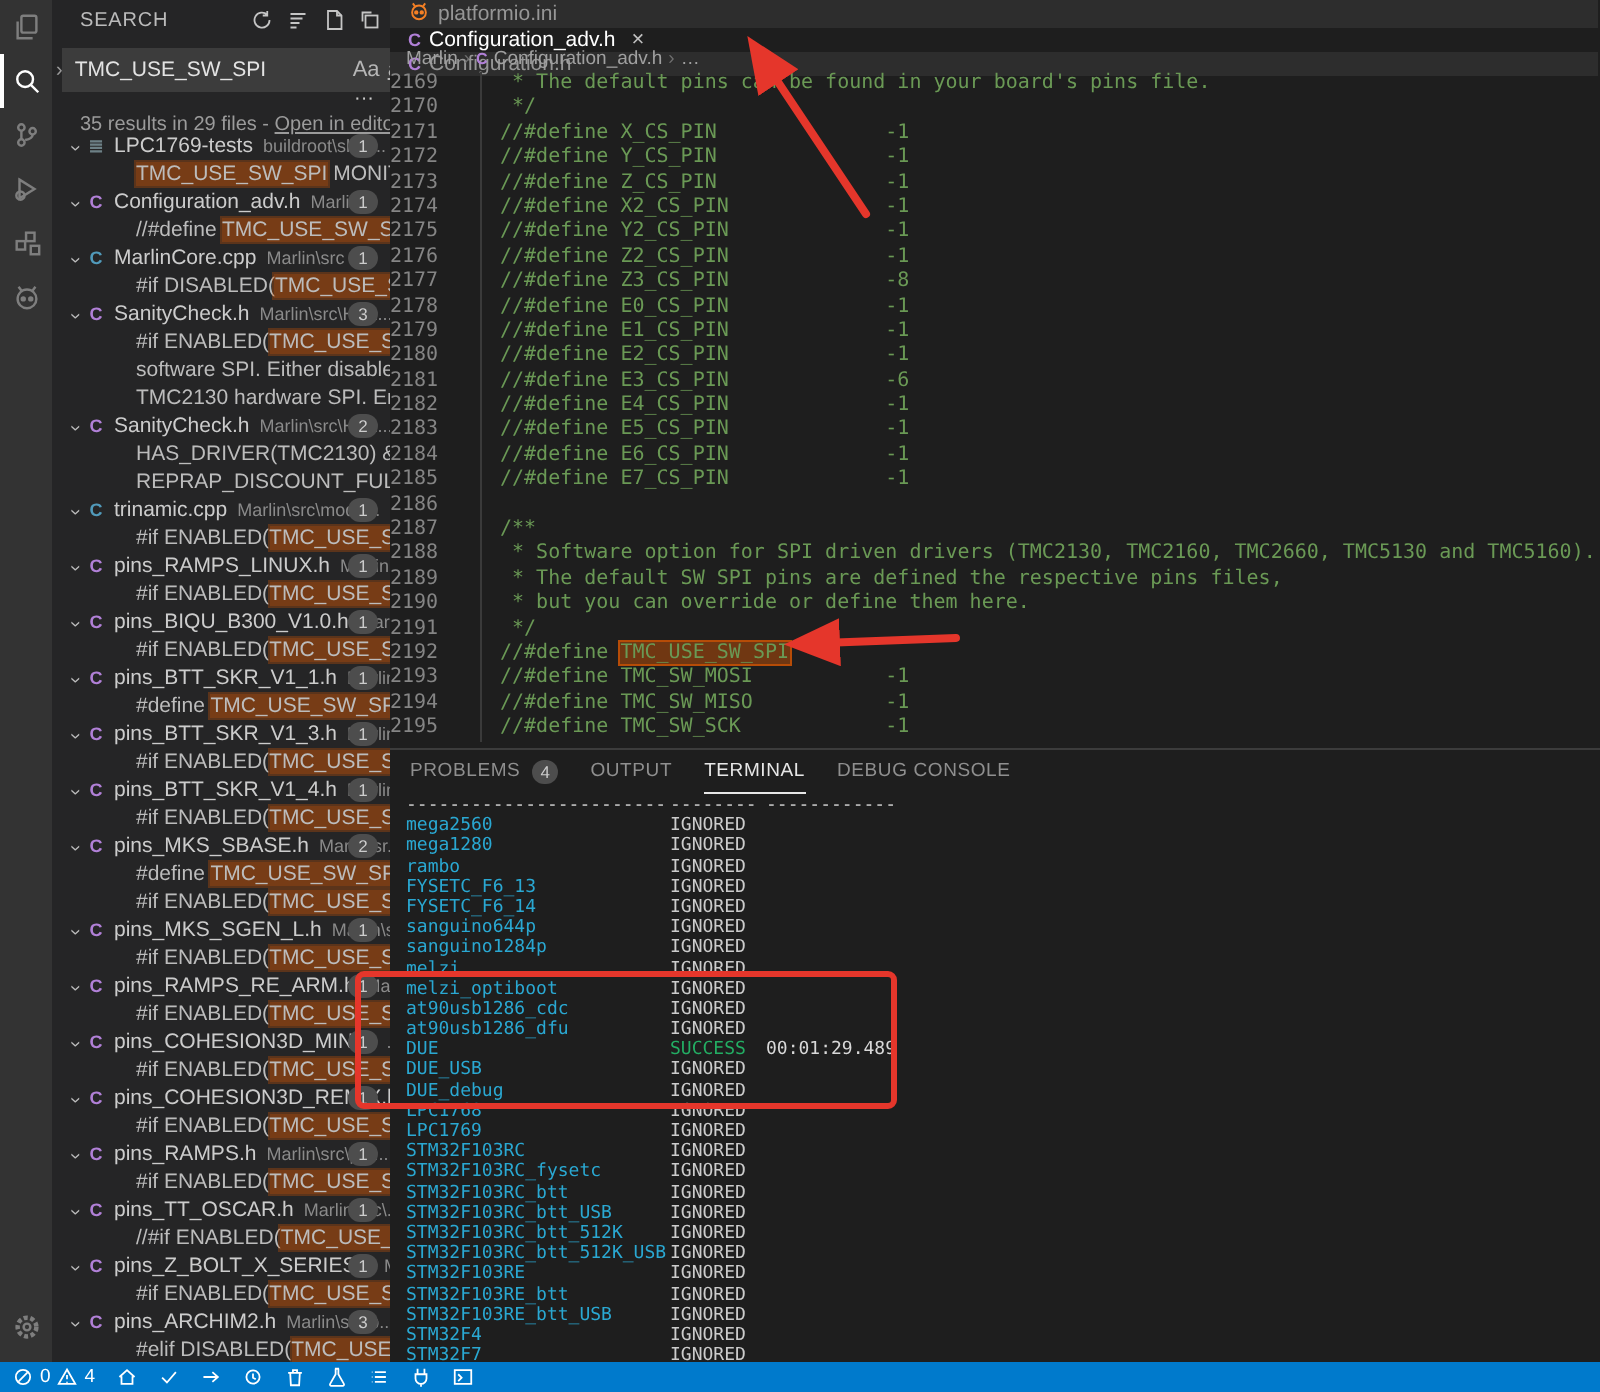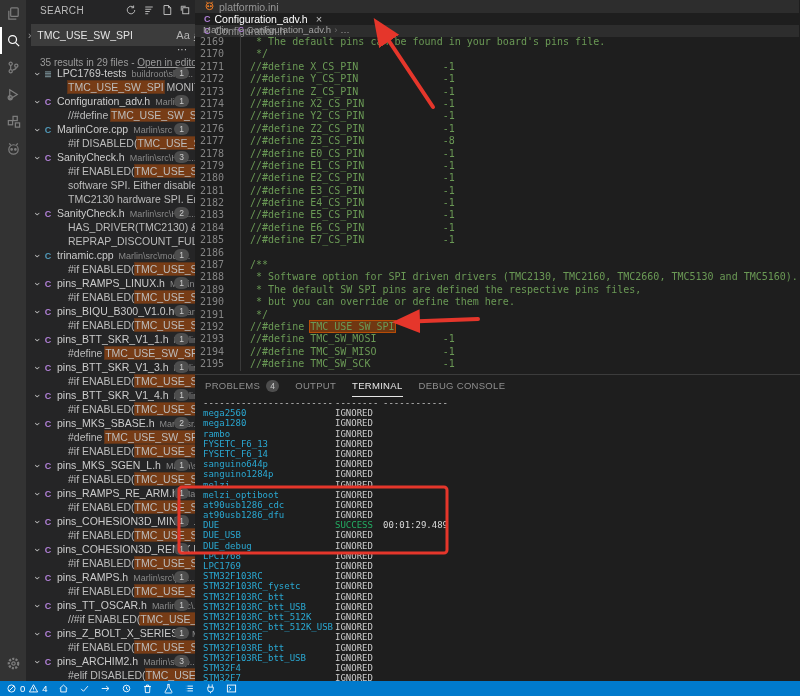--- a/index.html
+++ b/index.html
@@ -53,21 +53,21 @@
        font-size:10.5px;border-right:1px solid #1e1e1e;cursor:pointer;white-space:nowrap;}
   .tab.active{background:#1e1e1e;color:#ffffff;}
   .tab .cicon{font-size:9px;font-weight:bold;color:#b180d7;}
   .tab .close{margin-left:4px;color:#c0c0c0;font-size:11px;cursor:pointer;}
   .pio-icon svg{width:11px;height:11px;stroke:#f58025;fill:none;stroke-width:1.4;}
   .breadcrumb{display:flex;align-items:center;height:14px;font-size:9.5px;color:#a0a0a0;padding-left:8px;gap:3px;}
   .breadcrumb .cicon{font-size:8px;font-weight:bold;color:#b180d7;}
   .bc-sep{color:#6f6f6f;}
   .editor{position:absolute;top:36px;left:0;right:0;height:338px;overflow:hidden;}
   .cl{display:flex;height:12.4px;line-height:12.4px;font-size:10px;}
-  .ln{flex:0 0 45px;text-align:right;padding-right:16px;box-sizing:border-box;color:#858585;}
+  .ln{flex:0 0 45px;padding-right:16px;box-sizing:border-box;color:#858585;}
   .code{border-left:1px solid #3a3a3a;padding-left:9px;color:#6a9955;white-space:pre;}
   .code .hlcode{background:rgba(234,92,0,.40);outline:1px solid rgba(234,92,0,.75);}
 
   
   .panel{position:absolute;left:0;right:0;top:374px;bottom:0;border-top:1px solid #3c3c3c;background:#1e1e1e;}
   .panel-tabs{display:flex;align-items:center;height:21px;padding-left:10px;gap:16px;}
   .ptab{font-size:9.5px;letter-spacing:.3px;color:#8f8f8f;display:flex;align-items:center;gap:6px;
         height:100%;cursor:pointer;}
   .ptab.active{color:#e7e7e7;border-bottom:1px solid #e7e7e7;}
   .pbadge{background:#4d4d4d;color:#cccccc;border-radius:7px;font-size:8.5px;min-width:13px;height:12px;
@@ -299,21 +299,21 @@
         <div class="cl">
           <span class="ln">2179</span>
           <span class="code">//#define E1_CS_PIN             -1</span>
         </div>
         <div class="cl">
           <span class="ln">2180</span>
           <span class="code">//#define E2_CS_PIN             -1</span>
         </div>
         <div class="cl">
           <span class="ln">2181</span>
-          <span class="code">//#define E3_CS_PIN             -1</span>
+          <span class="code">//#define E3_CS_PIN             -6</span>
         </div>
         <div class="cl">
           <span class="ln">2182</span>
           <span class="code">//#define E4_CS_PIN             -1</span>
         </div>
         <div class="cl">
           <span class="ln">2183</span>
           <span class="code">//#define E5_CS_PIN             -1</span>
         </div>
         <div class="cl">

